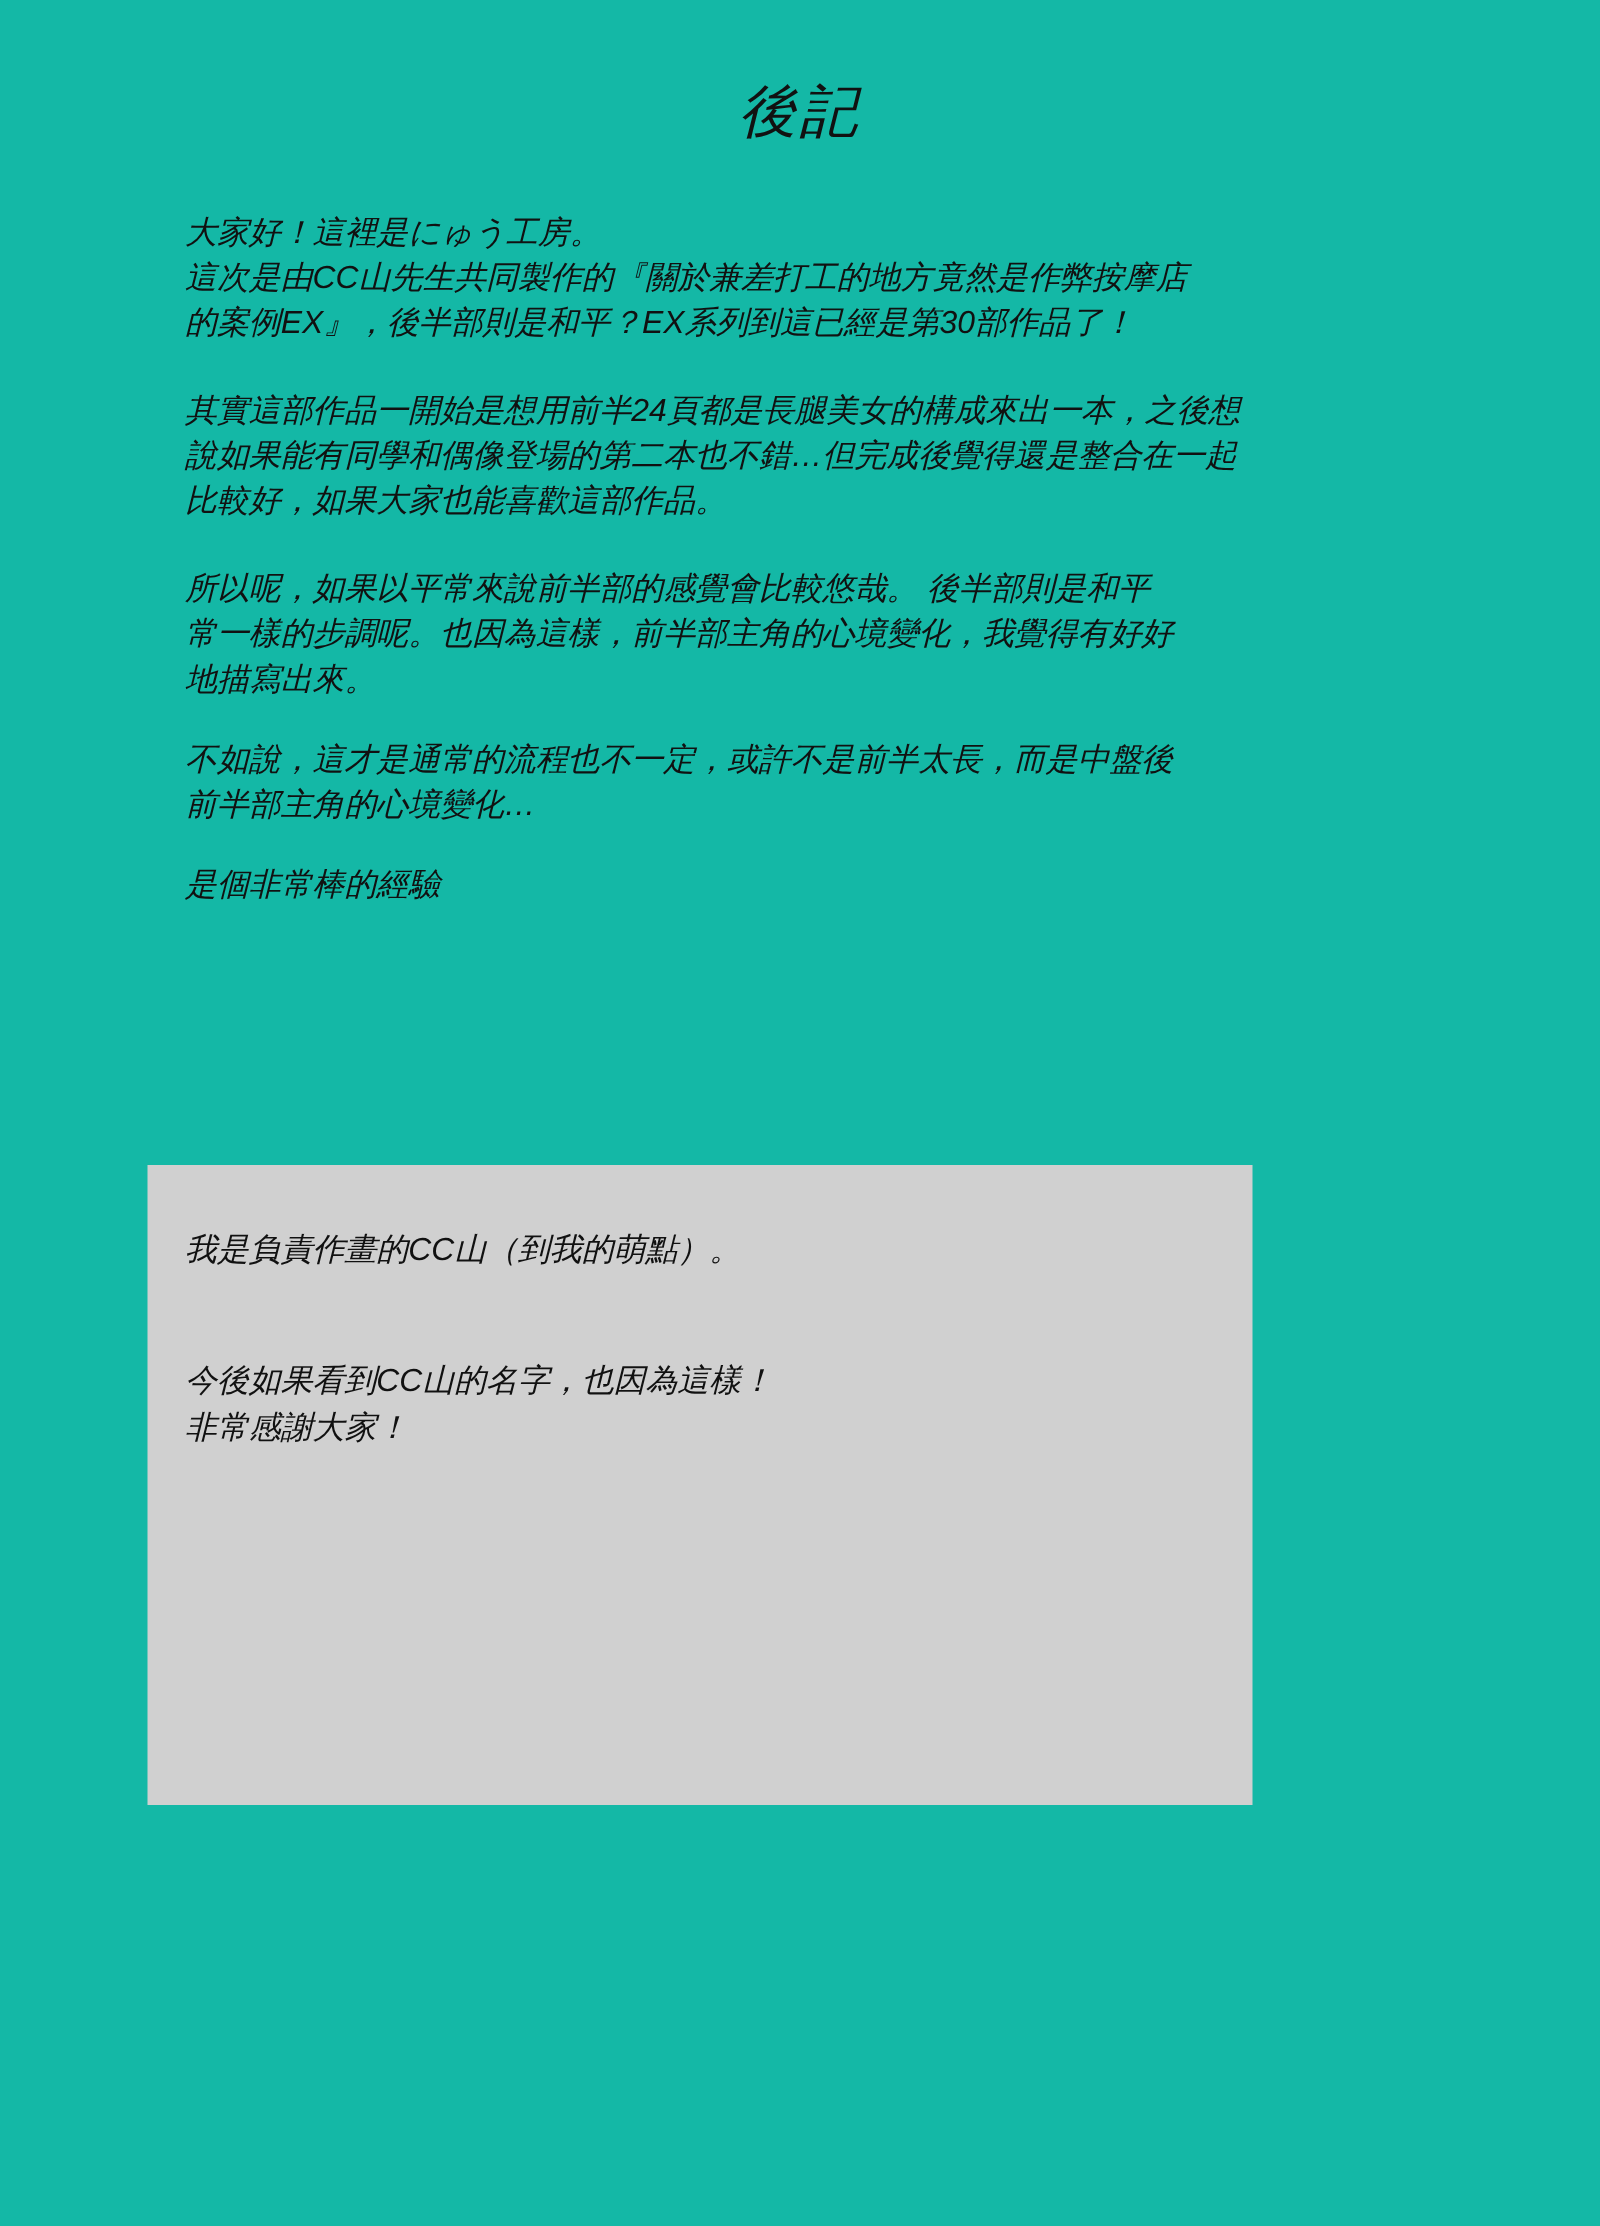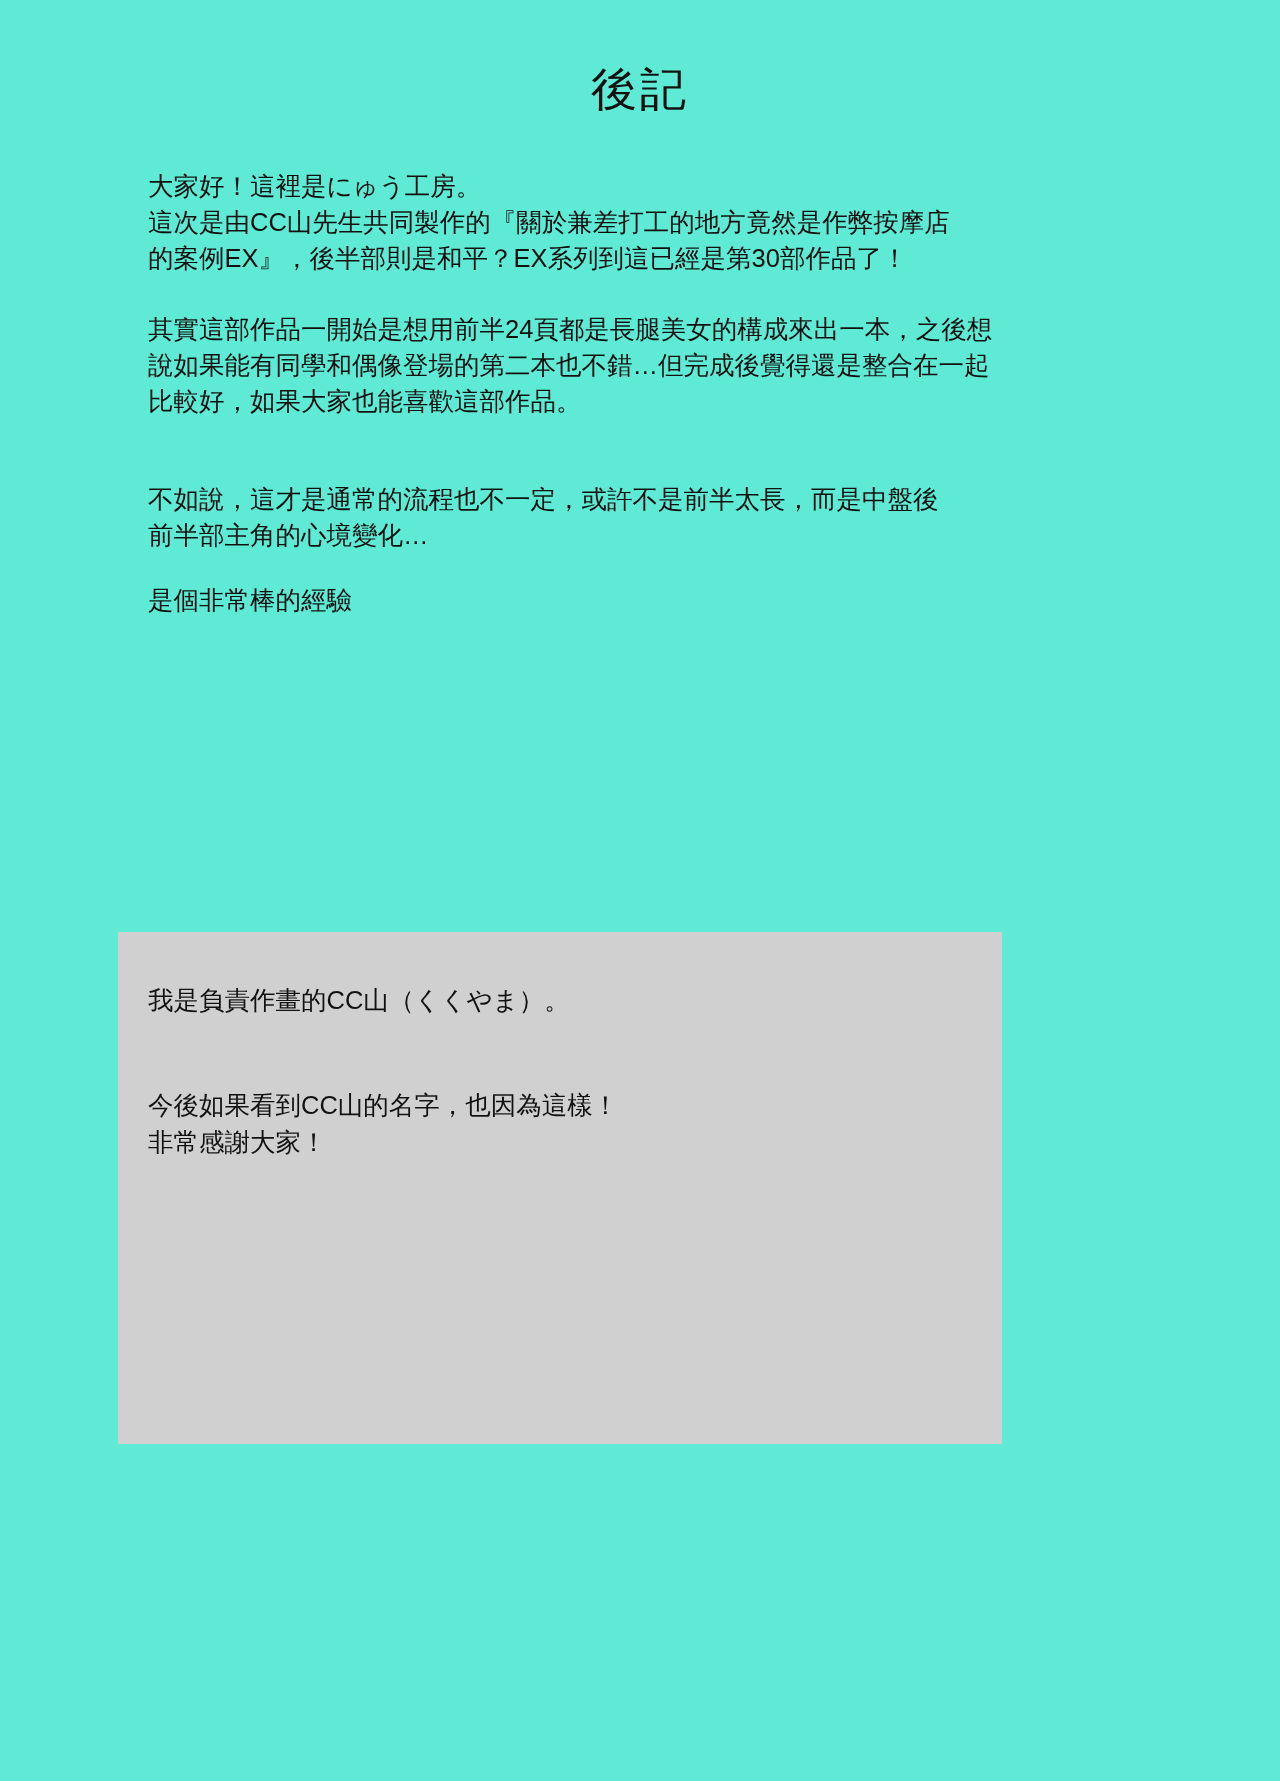--- a/index.html
+++ b/index.html
@@ -11,21 +11,22 @@
     width: 1280px;
     height: 1781px;
     position: relative;
     font-family: "Liberation Sans", "DejaVu Sans", sans-serif;
     color: #000000;
     overflow: hidden;
   }
   .page {
     position: absolute;
     inset: 0;
-    background: #5eead4;
+    background: #14b8a6;
+    font-style: italic;
   }
   .title {
     position: absolute;
     top: 62px;
     left: 0;
     width: 1280px;
     text-align: center;
     font-size: 46px;
     line-height: 1.2;
     letter-spacing: 3px;
@@ -77,31 +78,34 @@
 
   <div class="body-block">
     <p class="para">大家好！這裡是にゅう工房。
 這次是由CC山先生共同製作的『關於兼差打工的地方竟然是作弊按摩店
 的案例EX』，後半部則是和平？EX系列到這已經是第30部作品了！</p>
     <div class="gap-lg"></div>
     <p class="para">其實這部作品一開始是想用前半24頁都是長腿美女的構成來出一本，之後想
 說如果能有同學和偶像登場的第二本也不錯…但完成後覺得還是整合在一起
 比較好，如果大家也能喜歡這部作品。</p>
     <div class="gap-lg"></div>
+    <p class="para">所以呢，如果以平常來說前半部的感覺會比較悠哉。 後半部則是和平
+常一樣的步調呢。也因為這樣，前半部主角的心境變化，我覺得有好好
+地描寫出來。</p>
     <div class="gap-md"></div>
     <p class="para">不如說，這才是通常的流程也不一定，或許不是前半太長，而是中盤後
 前半部主角的心境變化…</p>
     <div class="gap-md"></div>
     <p class="para">是個非常棒的經驗</p>
     <div class="gap-sm"></div>
   </div>
 
   <div class="grey-box"></div>
 
   <div class="grey-content">
-    <p class="para">我是負責作畫的CC山（くくやま）。</p>
+    <p class="para">我是負責作畫的CC山（到我的萌點）。</p>
     <div class="gap-lg"></div>
     <div class="gap-lg"></div>
     <p class="para">今後如果看到CC山的名字，也因為這樣！
 非常感謝大家！</p>
   </div>
 
 </div>
 
 </body></html>

